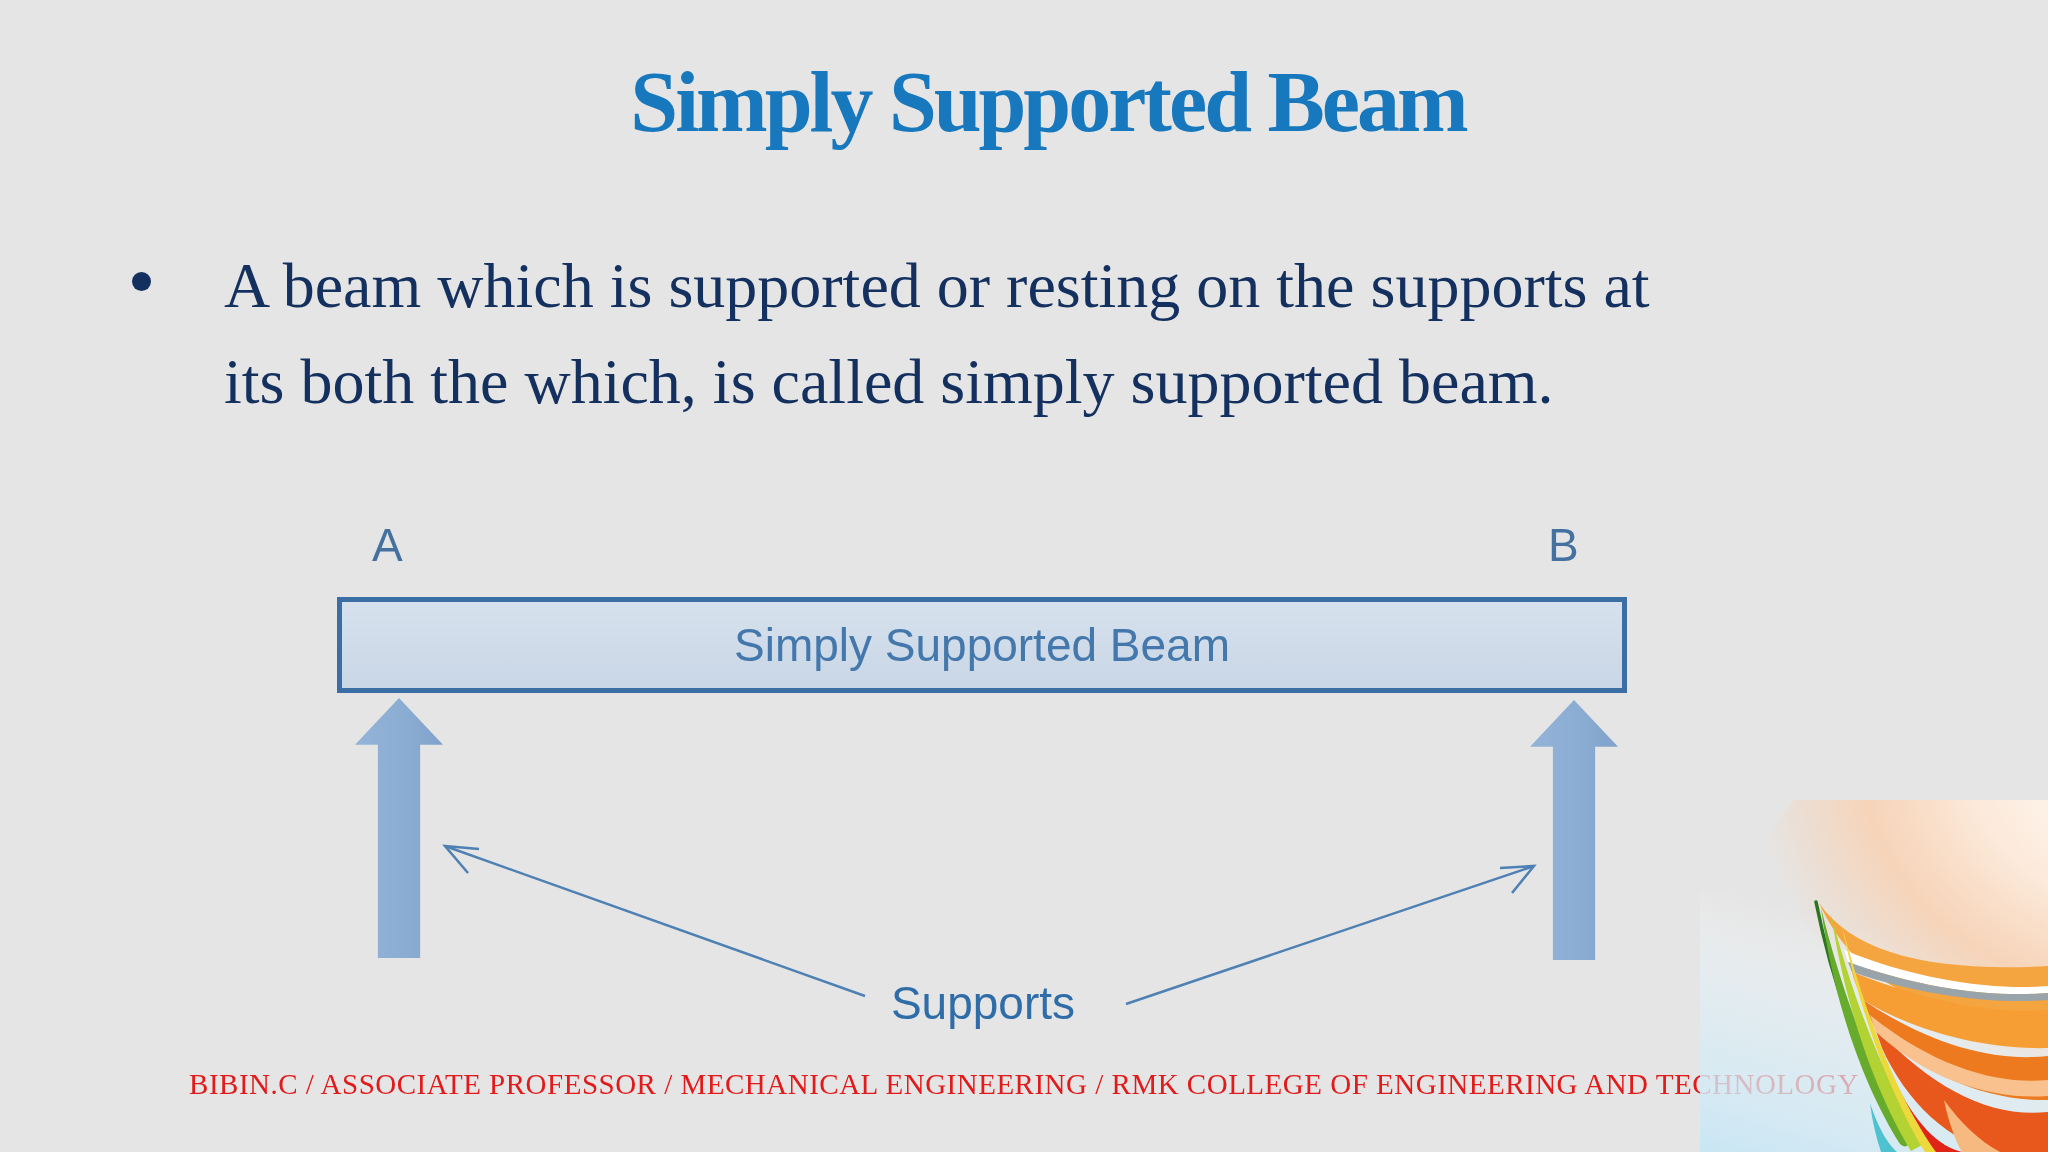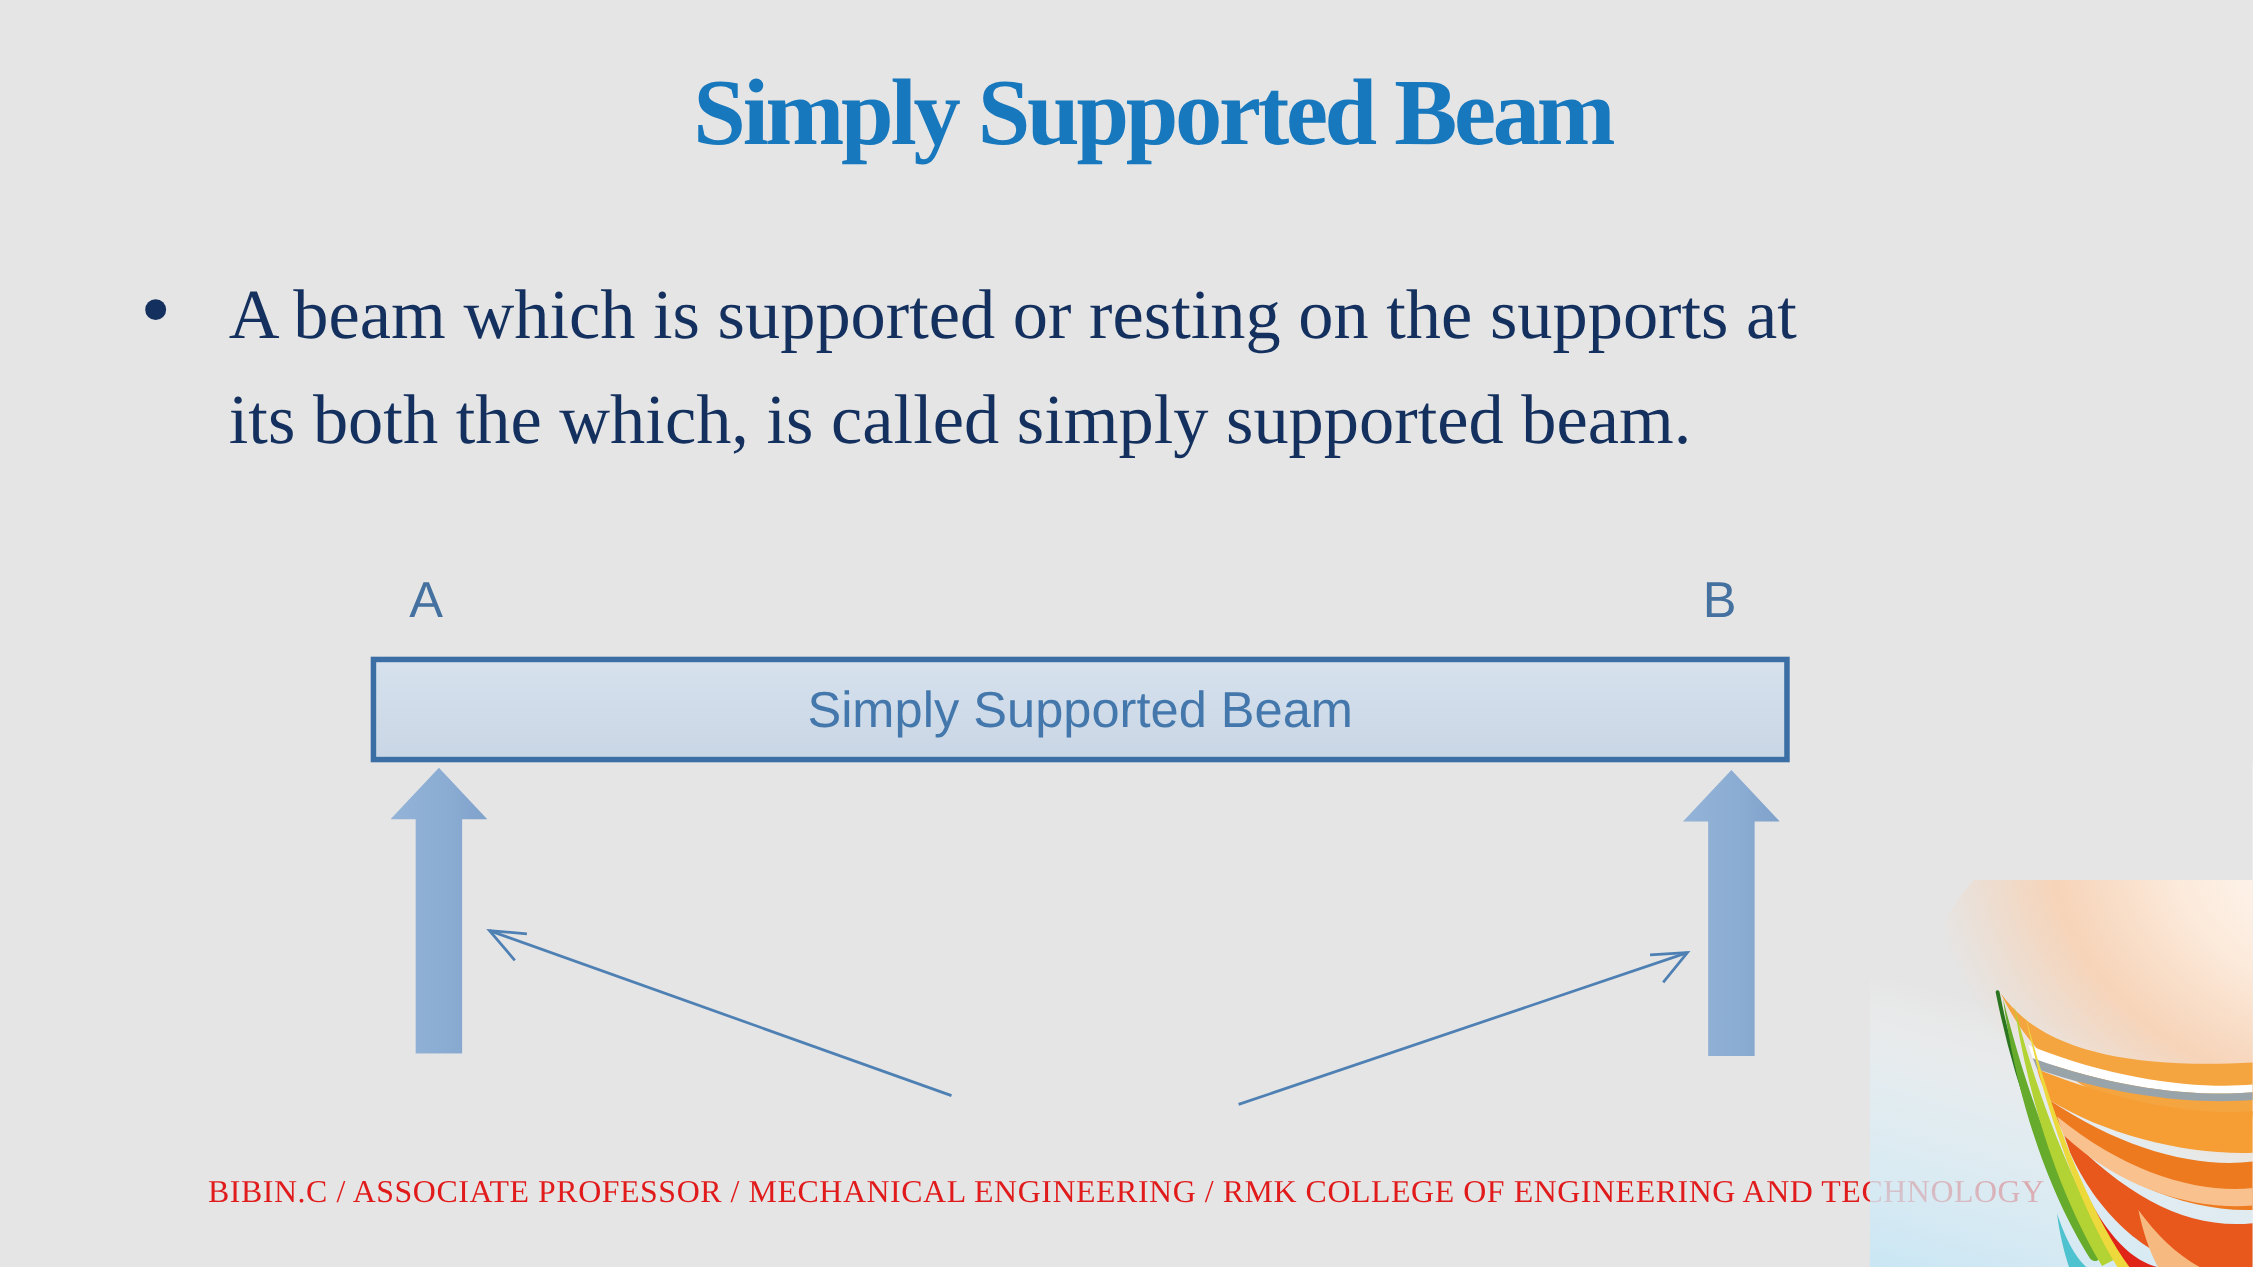--- a/index.html
+++ b/index.html
@@ -37,21 +37,21 @@
   }
   .bullet-text{
     position:absolute;
     left:208px;top:238px;
     font-family:"Liberation Serif", serif;
     font-size:64px;
     line-height:96px;
     color:#14305E;
     white-space:nowrap;
   }
-  .bullet-text span{display:block;}
+  .bullet-text span{display:block;margin-left:16px;}
   
   .end-label{
     position:absolute;
     font-family:"Liberation Sans", sans-serif;
     font-size:46px;
     color:#44719F;
     top:518px;
   }
   .end-label.a{left:372px;}
   .end-label.b{left:1548px;}
@@ -135,20 +135,21 @@
 
   <svg class="pointer-svg" viewBox="0 0 2048 1152" xmlns="http://www.w3.org/2000/svg">
     <g stroke="#4E80B4" stroke-width="2.5" fill="none">
       <path d="M865,996 L445,846"></path>
       <path d="M479,849 L445,846 L468,873"></path>
       <path d="M1126,1004 L1534,866"></path>
       <path d="M1500,868 L1534,866 L1512,893"></path>
     </g>
   </svg>
 
+  <div class="supports-label">Supports</div>
 
   <div class="footer">BIBIN.C / ASSOCIATE PROFESSOR / MECHANICAL ENGINEERING / RMK COLLEGE OF ENGINEERING AND TECHNOLOGY</div>
 
   <svg class="swirl" viewBox="0 0 348 352" xmlns="http://www.w3.org/2000/svg">
     <defs>
       <radialGradient id="glowG" cx="0.85" cy="0.12" r="0.85">
         <stop offset="0" stop-color="#FFFFFF"></stop>
         <stop offset="0.45" stop-color="#FCEADB"></stop>
         <stop offset="0.72" stop-color="#F8D2B4" stop-opacity="0.9"></stop>
         <stop offset="1" stop-color="#F8D2B4" stop-opacity="0"></stop>

